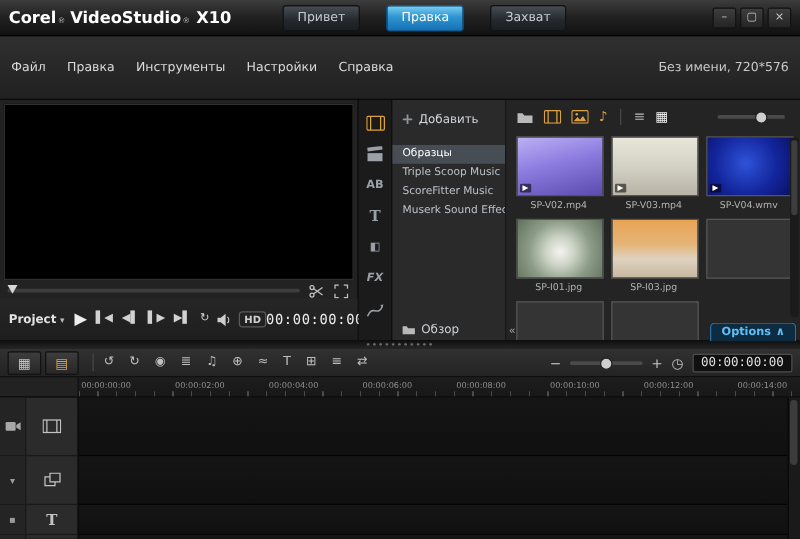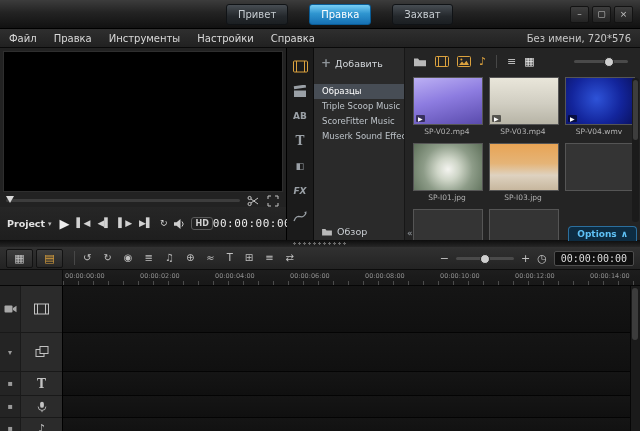--- a/index.html
+++ b/index.html
@@ -13,21 +13,21 @@
   .logo .p{font-size:13px;font-weight:bold;margin-left:4px;}
   .logo .v{font-size:13px;font-weight:bold;margin-left:5px;}
   .logo sup{font-size:6px;color:#bbb;margin-left:1px;}
   .tabs{position:absolute;left:226px;top:4px;display:flex;gap:21px;}
   .tab{height:19px;padding:0 11px;display:flex;align-items:center;font-size:10px;color:#c6ccd1;background:linear-gradient(#474d53,#24282c 60%,#1b1f22);border:1px solid #101316;border-radius:3px;}
   .tab.active{background:linear-gradient(#78cef5,#2f95d0 45%,#1671b4);color:#fff;border-color:#0a5c95;}
   .winctrls{margin-left:auto;display:flex;gap:3px;}
   .winbtn{width:17px;height:15px;display:flex;align-items:center;justify-content:center;font-size:9px;color:#c3c3c3;background:linear-gradient(#3e3e3e,#242424);border:1px solid #131313;border-radius:2px;}
 
   
-  .menubar{height:18px;flex:0 0 18px;background:linear-gradient(#2f2f2f,#212121);border-bottom:1px solid #090909;display:flex;align-items:center;padding:0 9px;font-size:10px;color:#dadada;}
+  .menubar{height:18px;flex:0 0 18px;background:linear-gradient(#2f2f2f,#212121);border-bottom:1px solid #090909;display:flex;align-items:center;padding:16px 9px;font-size:10px;color:#dadada;}
   .menubar .mitem{margin-right:17px;}
   .menubar .proj{margin-left:auto;color:#c9c9c9;}
 
   
   .main{height:192px;flex:0 0 192px;display:flex;background:#212121;}
 
   
   .preview{width:286px;flex:0 0 286px;display:flex;flex-direction:column;border-right:1px solid #000;background:#222;}
   .video{flex:1;margin:3px 3px 2px 3px;background:#000;border:1px solid #2e2e2e;}
   .scrubrow{height:13px;flex:0 0 13px;display:flex;align-items:center;padding:0 6px;gap:6px;}
@@ -110,20 +110,27 @@
   .tl-scroll{width:9px;flex:0 0 9px;background:#1a1a1a;border-left:1px solid #060606;position:relative;}
   .tl-scroll .sthumb{position:absolute;top:2px;left:1px;width:6px;height:34%;background:#3c3c3c;border-radius:3px;}
   svg{display:block;}
 </style>
 </head>
 <body>
 
 <div class="app">
 
   <div class="titlebar">
+    <div class="logo">
+      <span class="c">Corel</span>
+        <sup>®</sup>
+      <span class="p">VideoStudio</span>
+        <sup>®</sup>
+      <span class="v">X10</span>
+    </div>
     <div class="tabs">
         <div class="tab">Привет</div>
         <div class="tab active">Правка</div>
         <div class="tab">Захват</div>
       </div>
     <div class="winctrls">
       <span class="winbtn">–</span>
       <span class="winbtn">▢</span>
       <span class="winbtn">×</span>
     </div>

